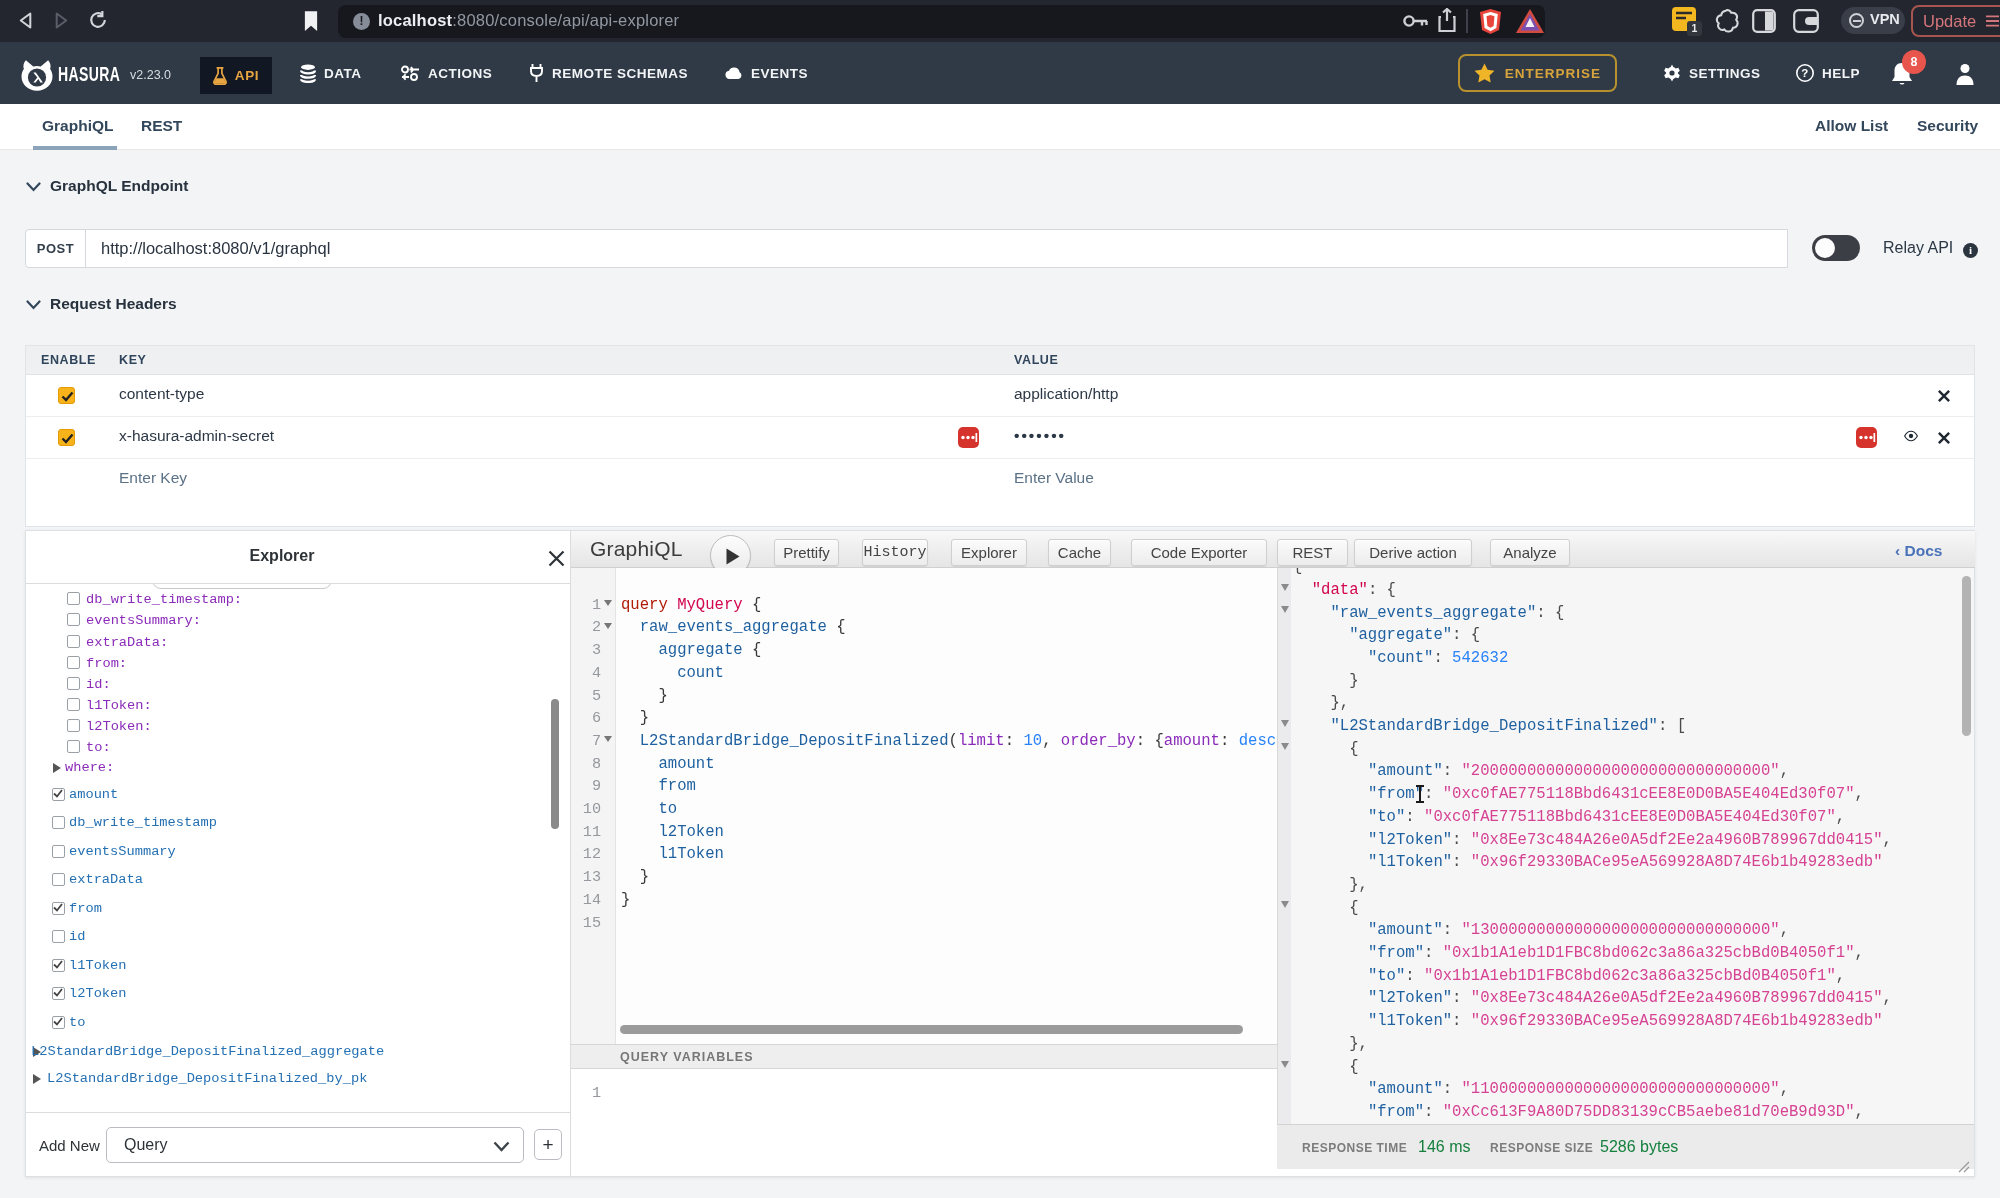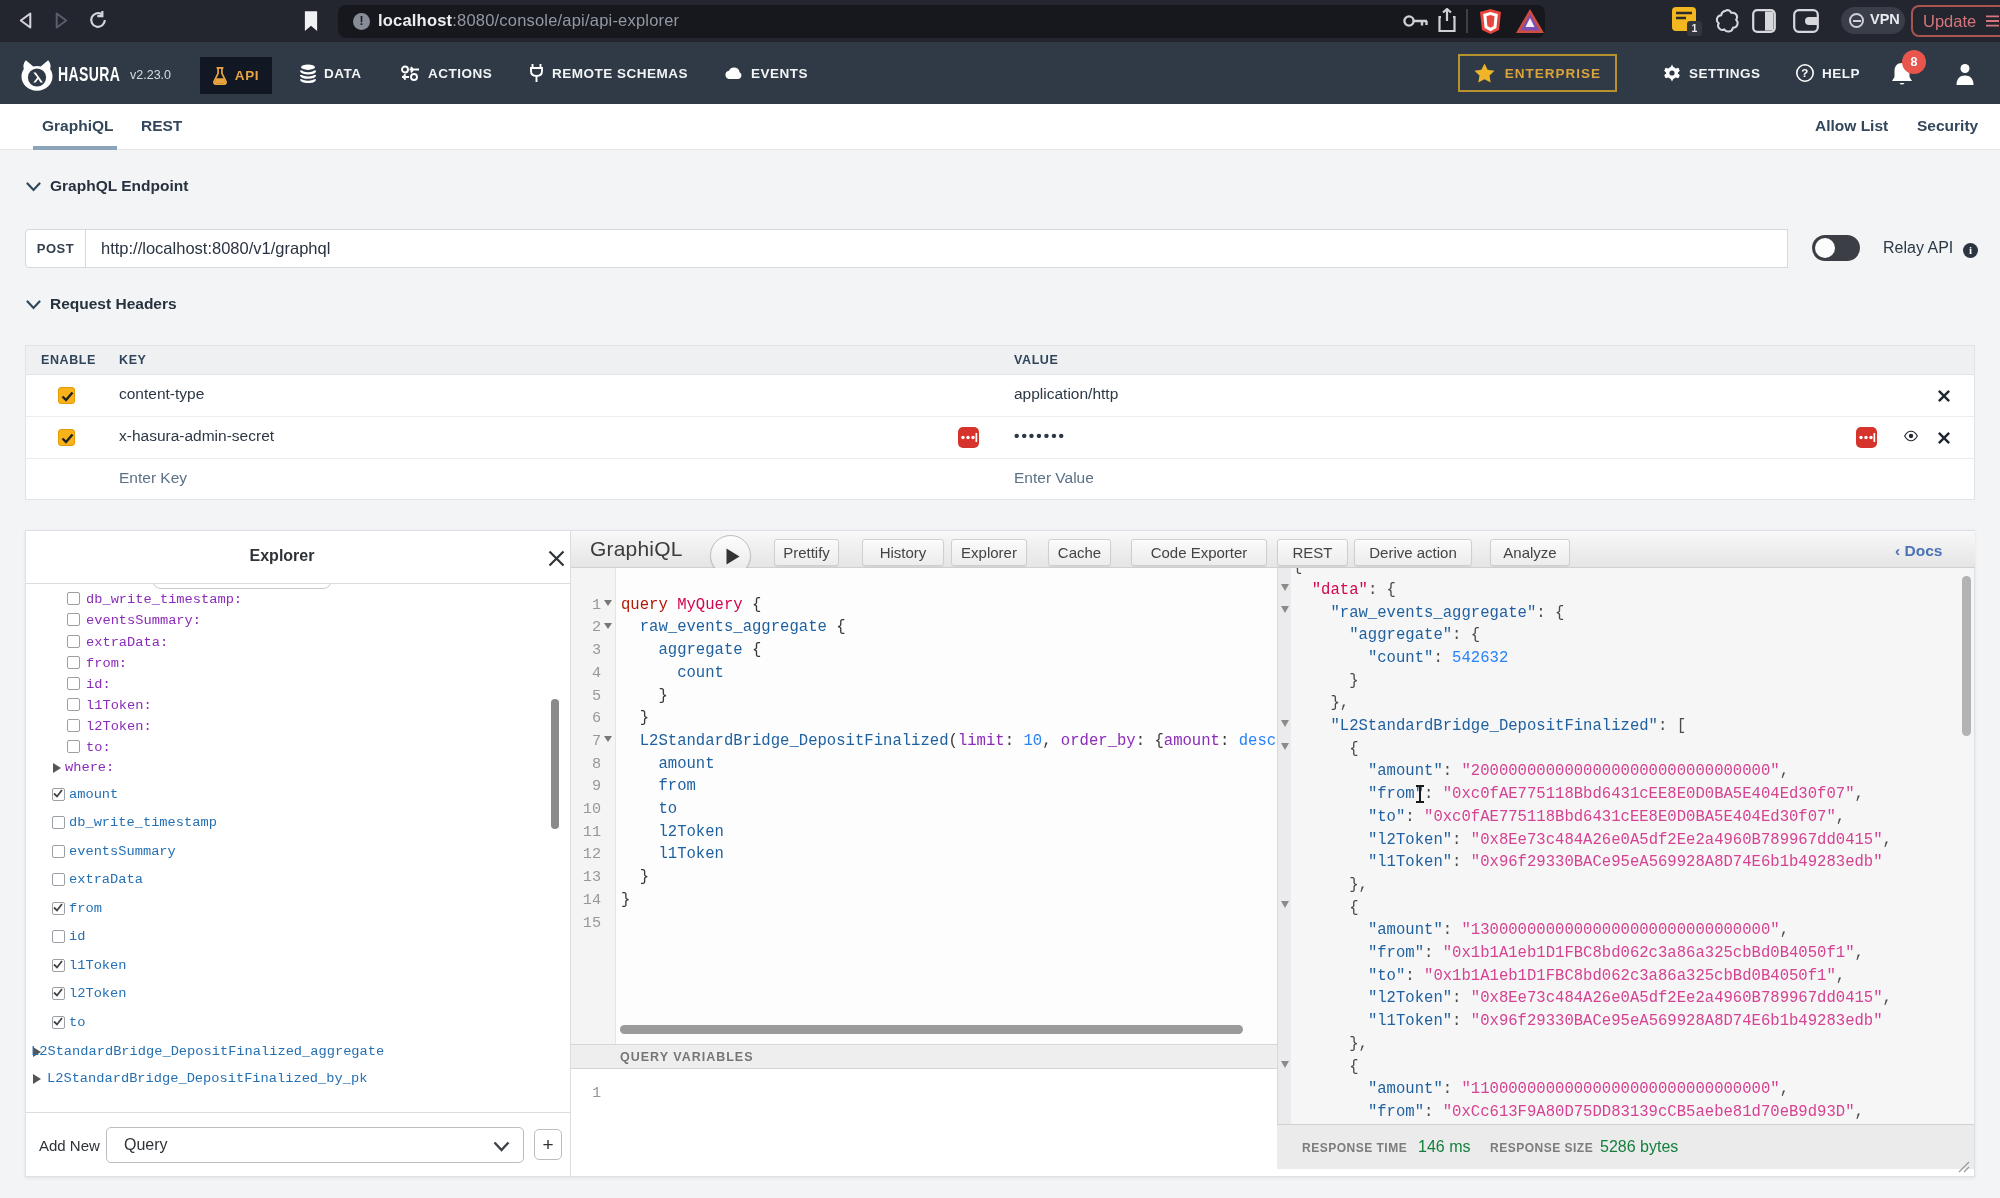--- a/index.html
+++ b/index.html
@@ -9,36 +9,36 @@
 svg { display:block; }
 
 #browser { position:absolute; left:0; top:0; width:2000px; height:42px; background:#23262e; }
 #urlpill { position:absolute; left:338px; top:5px; width:1207px; height:33px; background:#16181e; border-radius:8px; }
 .urltext { position:absolute; left:378px; top:11px; font-size:16.5px; color:#9298a2; letter-spacing:0.2px; }
 .urltext b { color:#eceef1; font-weight:600; }
 
 #nav { position:absolute; left:0; top:42px; width:2000px; height:62px; background:#2f3a46; }
 .navitem { position:absolute; top:0; height:62px; display:flex; align-items:center; gap:8px; color:#f2f4f6; font-weight:700; font-size:13.5px; letter-spacing:0.5px; }
 #apibox { position:absolute; left:200px; top:15px; width:72px; height:37px; background:#111823; border-radius:0; display:flex; align-items:center; justify-content:center; gap:8px; color:#e8a542; font-weight:700; font-size:13.5px; letter-spacing:0.6px; }
-#entbtn { position:absolute; left:1458px; top:12px; width:159px; height:38px; border:2px solid #b6912e; border-radius:0; display:flex; align-items:center; justify-content:center; gap:10px; color:#d9a43b; font-weight:700; font-size:13.5px; letter-spacing:1px; }
+#entbtn { position:absolute; left:1458px; top:12px; width:159px; height:38px; border:2px solid #b6912e; border-radius:8px; display:flex; align-items:center; justify-content:center; gap:10px; color:#d9a43b; font-weight:700; font-size:13.5px; letter-spacing:1px; }
 
 #subnav { position:absolute; left:0; top:104px; width:2000px; height:46px; background:#ffffff; border-bottom:1px solid #e7e7e7; }
 .tab { position:absolute; top:13px; font-weight:700; font-size:15.5px; color:#33475b; }
 #tabline { position:absolute; left:33px; top:42px; width:84px; height:4px; background:#8ba4ba; }
 
 .sechead { position:absolute; font-weight:700; font-size:15.5px; color:#27323e; }
 
 #postbox { position:absolute; left:25px; top:229px; width:61px; height:39px; background:#fff; border:1px solid #d5d9dd; border-radius:4px 0 0 4px; display:flex; align-items:center; justify-content:center; font-weight:700; font-size:13px; color:#333f4c; letter-spacing:0.5px; }
 #urlinput { position:absolute; left:85px; top:229px; width:1703px; height:39px; background:#fff; border:1px solid #d5d9dd; display:flex; align-items:center; padding-left:15px; font-size:16.5px; color:#2a3440; }
 #toggle { position:absolute; left:1812px; top:235px; width:48px; height:26px; background:#3b3e44; border-radius:13px; }
 #toggle .knob { position:absolute; left:3px; top:3px; width:20px; height:20px; border-radius:50%; background:#fdfdfd; }
 #relay { position:absolute; left:1883px; top:239px; font-size:16px; color:#2c3845; }
 #infoi { position:absolute; left:1963px; top:243px; width:15px; height:15px; border-radius:50%; background:#2b3540; color:#fff; font-size:11px; font-weight:700; text-align:center; line-height:15px; font-family:"Liberation Serif",serif; }
 
-#htable { position:absolute; left:25px; top:345px; width:1950px; height:155px; background:#fff; border:1px solid #e0e3e7; }
+#htable { position:absolute; left:25px; top:345px; width:1950px; height:182px; background:#fff; border:1px solid #e0e3e7; }
 #thead { position:absolute; left:0; top:0; width:1948px; height:29px; background:#eef0f2; border-bottom:1px solid #e0e3e7; }
 .th { position:absolute; top:7px; font-weight:700; font-size:12.5px; color:#30455c; letter-spacing:0.6px; }
 .trow { position:absolute; left:0; width:1948px; height:42px; border-bottom:1px solid #ebedf0; }
 .cellkey { position:absolute; left:93px; top:10px; font-size:15.5px; color:#2c3845; }
 .cellval { position:absolute; left:988px; top:10px; font-size:15.5px; color:#2c3845; }
 .phold { color:#5b7186; }
 .cb { position:absolute; left:32px; top:12px; width:17px; height:17px; background:#f8b21a; border:1px solid #e39b00; border-radius:3px; }
 .cb svg { position:absolute; left:2px; top:3px; }
 .xicon { position:absolute; width:14px; height:14px; }
 .lp { position:absolute; width:21px; height:21px; background:#d5332c; border-radius:5px; }
@@ -393,21 +393,21 @@
     </div>
   </div>
   <div id="toolbar">
     <div id="gtitle">GraphiQL</div>
     <div id="playbtn">
         <svg style="position:absolute;left:14px;top:11px;" width="16" height="19" viewBox="0 0 16 19">
           <path d="M1.5 1.5 L14.5 9.5 L1.5 17.5 Z" fill="#333"></path>
         </svg>
       </div>
     <div class="tbtn" style="left:203px;width:65px;">Prettify</div>
-    <div class="tbtn" style="left:291px;width:82px;">History</div>
+    <div class="tbtn" style="left:291px;width:66px;font-family:Liberation Mono, monospace;">History</div>
     <div class="tbtn" style="left:380px;width:76px;">Explorer</div>
     <div class="tbtn" style="left:477px;width:63px;">Cache</div>
     <div class="tbtn" style="left:560px;width:136px;">Code Exporter</div>
     <div class="tbtn" style="left:706px;width:71px;">REST</div>
     <div class="tbtn" style="left:783px;width:118px;">Derive action</div>
     <div class="tbtn" style="left:919px;width:80px;">Analyze</div>
     <div id="docs">‹ Docs</div>
   </div>
   <div id="editor">
     <div id="gutter"></div>

